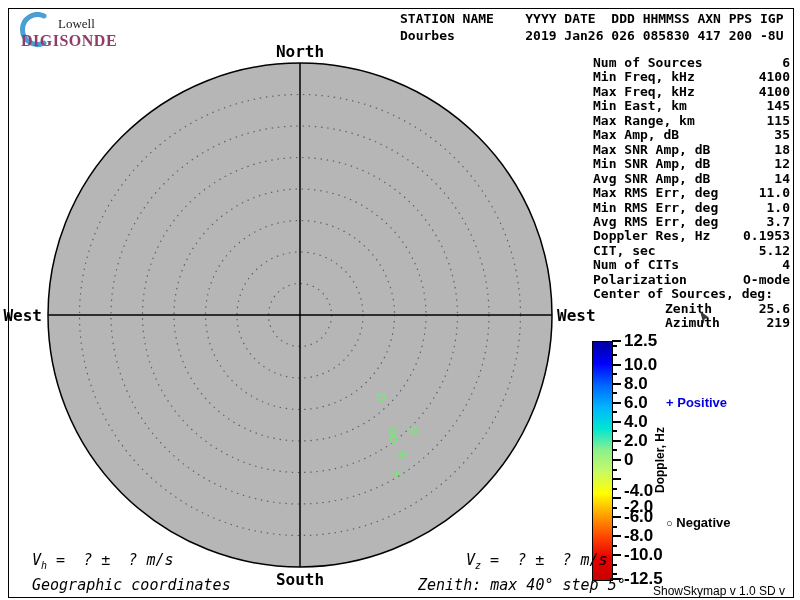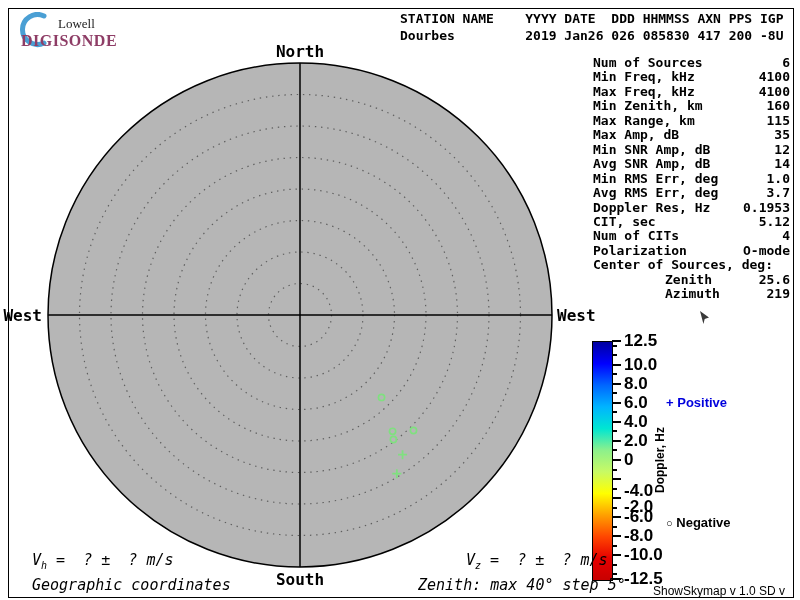--- a/index.html
+++ b/index.html
@@ -96,25 +96,27 @@
       <circle cx="366.4842189827889" cy="368.4823802225535" r="3.1" fill="none" stroke="#80e080" stroke-width="1.7"></circle>
       <circle cx="346.4313912629608" cy="377.43892970717616" r="3.1" fill="none" stroke="#80e080" stroke-width="1.7"></circle>
       <path d="M 351.0662832269648 392.62707489955534 H 360.0662832269648 M 355.5662832269648 388.12707489955534 V 397.12707489955534" stroke="#80e080" stroke-width="1.8" fill="none"></path>
       <path d="M 345.3296400775712 411.6324156736196 H 354.3296400775712 M 349.8296400775712 407.1324156736196 V 416.1324156736196" stroke="#80e080" stroke-width="1.8" fill="none"></path>
     </svg>
 
   <div id="params">
       <div class="prow"><span>Num of Sources</span><span class="val">6</span></div>
       <div class="prow"><span>Min Freq, kHz</span><span class="val">4100</span></div>
       <div class="prow"><span>Max Freq, kHz</span><span class="val">4100</span></div>
-      <div class="prow"><span>Min Zenith, km</span><span class="val">160</span></div>
+      <div class="prow"><span>Min East, km</span><span class="val">145</span></div>
       <div class="prow"><span>Max Range, km</span><span class="val">115</span></div>
       <div class="prow"><span>Max Amp, dB</span><span class="val">35</span></div>
+      <div class="prow"><span>Max SNR Amp, dB</span><span class="val">18</span></div>
       <div class="prow"><span>Min SNR Amp, dB</span><span class="val">12</span></div>
       <div class="prow"><span>Avg SNR Amp, dB</span><span class="val">14</span></div>
+      <div class="prow"><span>Max RMS Err, deg</span><span class="val">11.0</span></div>
       <div class="prow"><span>Min RMS Err, deg</span><span class="val">1.0</span></div>
       <div class="prow"><span>Avg RMS Err, deg</span><span class="val">3.7</span></div>
       <div class="prow"><span>Doppler Res, Hz</span><span class="val">0.1953</span></div>
       <div class="prow"><span>CIT, sec</span><span class="val">5.12</span></div>
       <div class="prow"><span>Num of CITs</span><span class="val">4</span></div>
       <div class="prow"><span>Polarization</span><span class="val">O-mode</span></div>
       <div class="prow"><span>Center of Sources, deg:</span><span class="val"></span></div>
       <div class="prow indent"><span>Zenith</span><span class="val">25.6</span></div>
       <div class="prow indent"><span>Azimuth</span><span class="val">219</span></div>
     </div>

